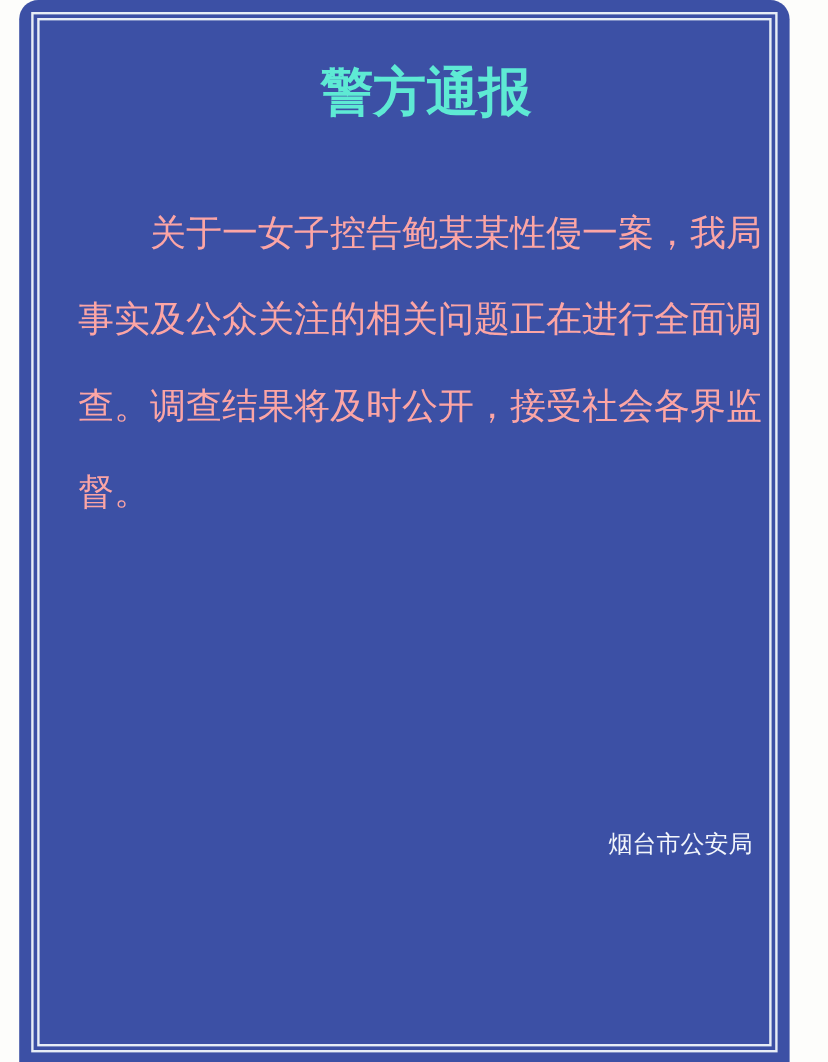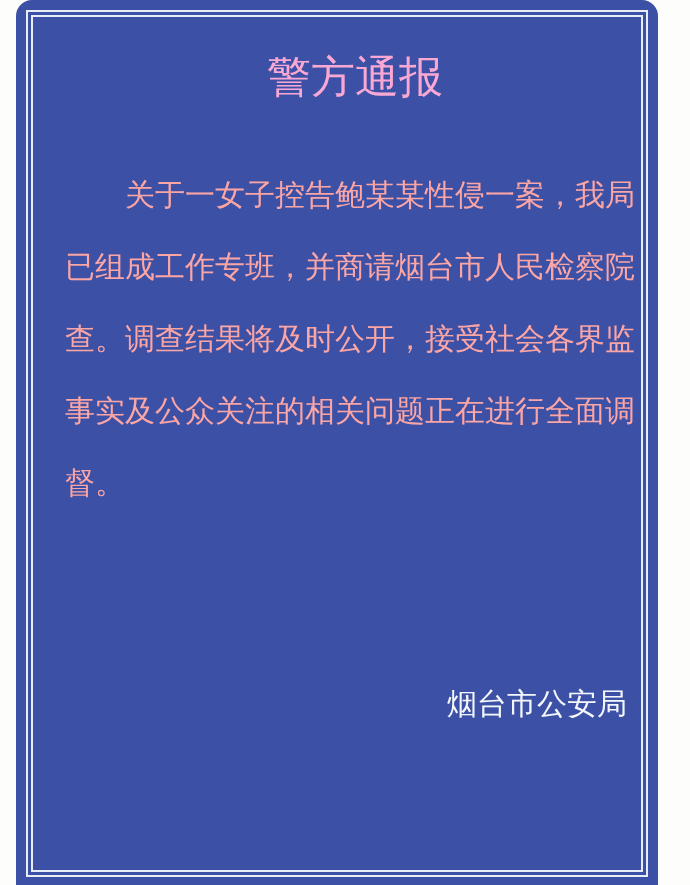--- a/index.html
+++ b/index.html
@@ -28,61 +28,60 @@
     left: 3px; right: 3px; top: 3px; bottom: 3px;
     border: 2px solid #e7edf6;
   }
   .title {
     position: absolute;
     top: 48px;
     left: 0;
     width: 100%;
     text-align: center;
     font-size: 44px;
-    font-weight: normal;
-    color: #f9a8d4;
+    font-weight: bold;
+    color: #5eead4;
     padding-left: 36px;
   }
   .body-text {
     position: absolute;
     left: 49px;
     top: 159px;
     width: 576px;
     font-size: 30px;
     line-height: 72px;
     color: #fca5a5;
   }
   .body-line { white-space: nowrap; }
   .body-line.indent { padding-left: 60px; }
   .sign-block {
     position: absolute;
     right: 31px;
     top: 668px;
     text-align: right;
-    font-size: 30px;
+    font-size: 20px;
     line-height: 72px;
     color: #f3f6fb;
   }
 </style>
 </head>
 <body>
 
 <div class="card">
 
   <div class="frame-outer">
     <div class="frame-inner"></div>
   </div>
 
   <div class="title">警方通报</div>
 
   <div class="body-text">
     <div class="body-line indent">关于一女子控告鲍某某性侵一案，我局</div>
-    <div class="body-line">已组成工作专班，并商请烟台市人民检察院</div>
+    <div class="body-line">事实及公众关注的相关问题正在进行全面调</div>
     <div class="body-line">查。调查结果将及时公开，接受社会各界监</div>
-    <div class="body-line">事实及公众关注的相关问题正在进行全面调</div>
     <div class="body-line">督。</div>
   </div>
 
   <div class="sign-block">
     <div>烟台市公安局</div>
   </div>
 
 </div>
 
 </body></html>

